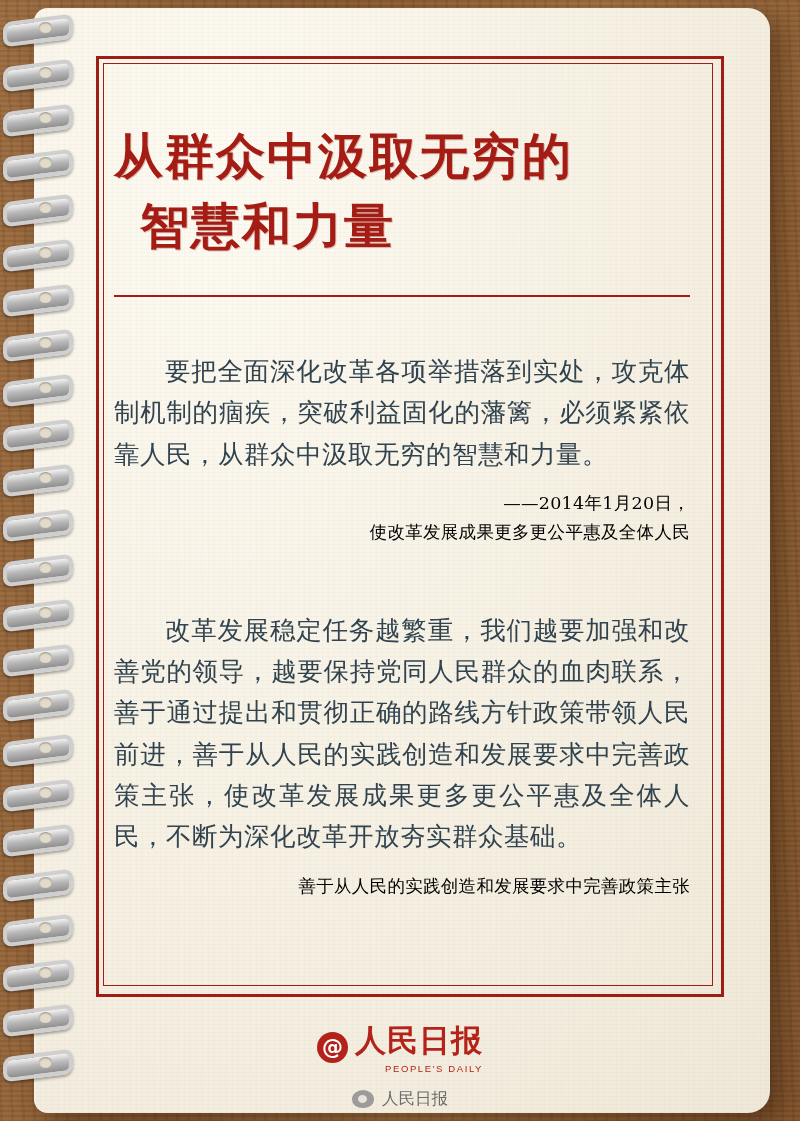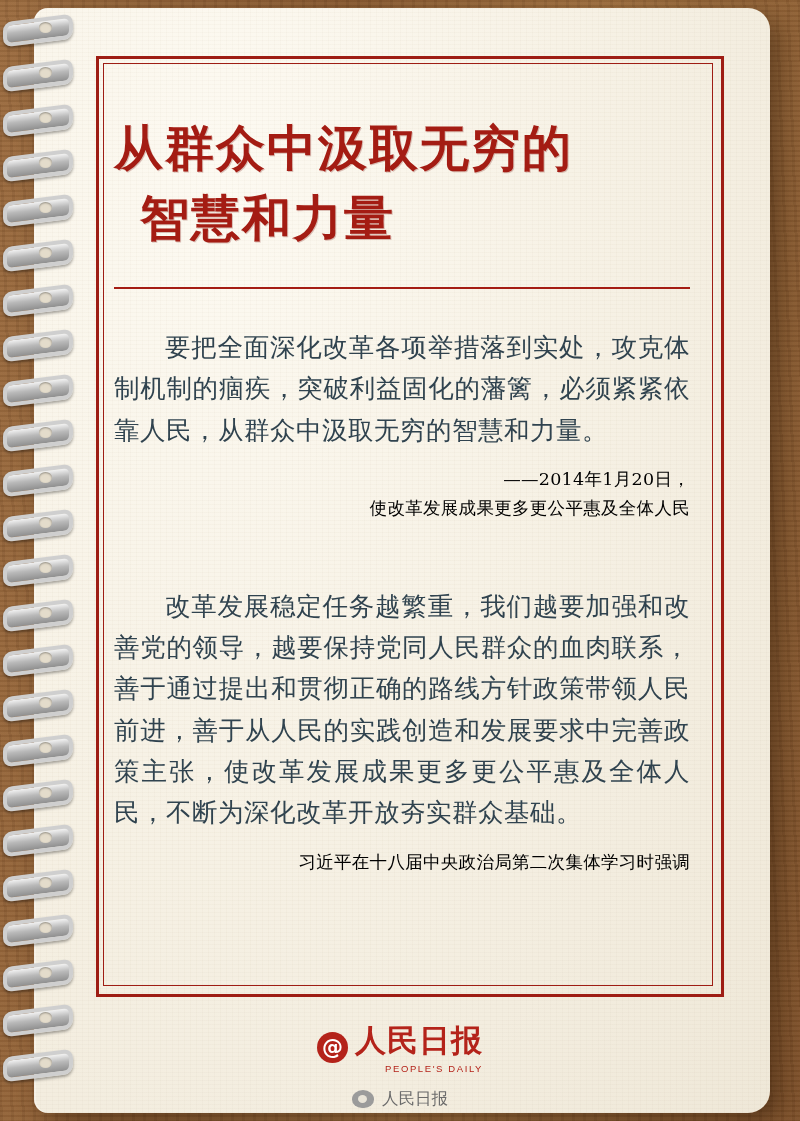--- a/index.html
+++ b/index.html
@@ -110,21 +110,21 @@
     top: 63px;
     width: 608px;
     height: 921px;
     border: 1px solid #9e1d14;
   }
 
   
   .content {
     position: absolute;
     left: 110px;
-    top: 76px;
+    top: 84px;
     width: 586px;
     height: 900px;
   }
   .title {
     color: #a41c13;
     font-family: "DejaVu Serif", "Liberation Serif", serif;
     font-weight: bold;
     font-size: 49px;
     line-height: 1.42;
     letter-spacing: 2px;
@@ -154,21 +154,21 @@
   }
   .attribution {
     margin-top: 14px;
     text-align: right;
     font-family: "DejaVu Serif", "Liberation Serif", serif;
     font-size: 17.5px;
     line-height: 1.68;
     color: #000000;
     letter-spacing: .3px;
   }
-  .quote-1 { margin-top: 38px; }
+  .quote-1 { margin-top: 54px; }
   .quote-2 { margin-top: 62px; }
 
   
   .logo-wrap {
     position: absolute;
     left: 0;
     top: 1020px;
     width: 800px;
     text-align: center;
   }
@@ -354,21 +354,21 @@
     <div class="quote-text">要把全面深化改革各项举措落到实处，攻克体制机制的痼疾，突破利益固化的藩篱，必须紧紧依靠人民，从群众中汲取无穷的智慧和力量。</div>
     <div class="attribution">
       <div>——2014年1月20日，</div>
       <div>使改革发展成果更多更公平惠及全体人民</div>
     </div>
   </div>
 
   <div class="quote-block quote-2">
     <div class="quote-text">改革发展稳定任务越繁重，我们越要加强和改善党的领导，越要保持党同人民群众的血肉联系，善于通过提出和贯彻正确的路线方针政策带领人民前进，善于从人民的实践创造和发展要求中完善政策主张，使改革发展成果更多更公平惠及全体人民，不断为深化改革开放夯实群众基础。</div>
     <div class="attribution">
-      <div>习近平在十八届中央政治局第二次集体学习时强调</div>
+      <div>善于从人民的实践创造和发展要求中完善政策主张</div>
     </div>
   </div>
 
 </div>
 
 <div class="logo-wrap">
   <div>
     <div class="logo-row">
       <div class="logo-at">@</div>
       <div>

